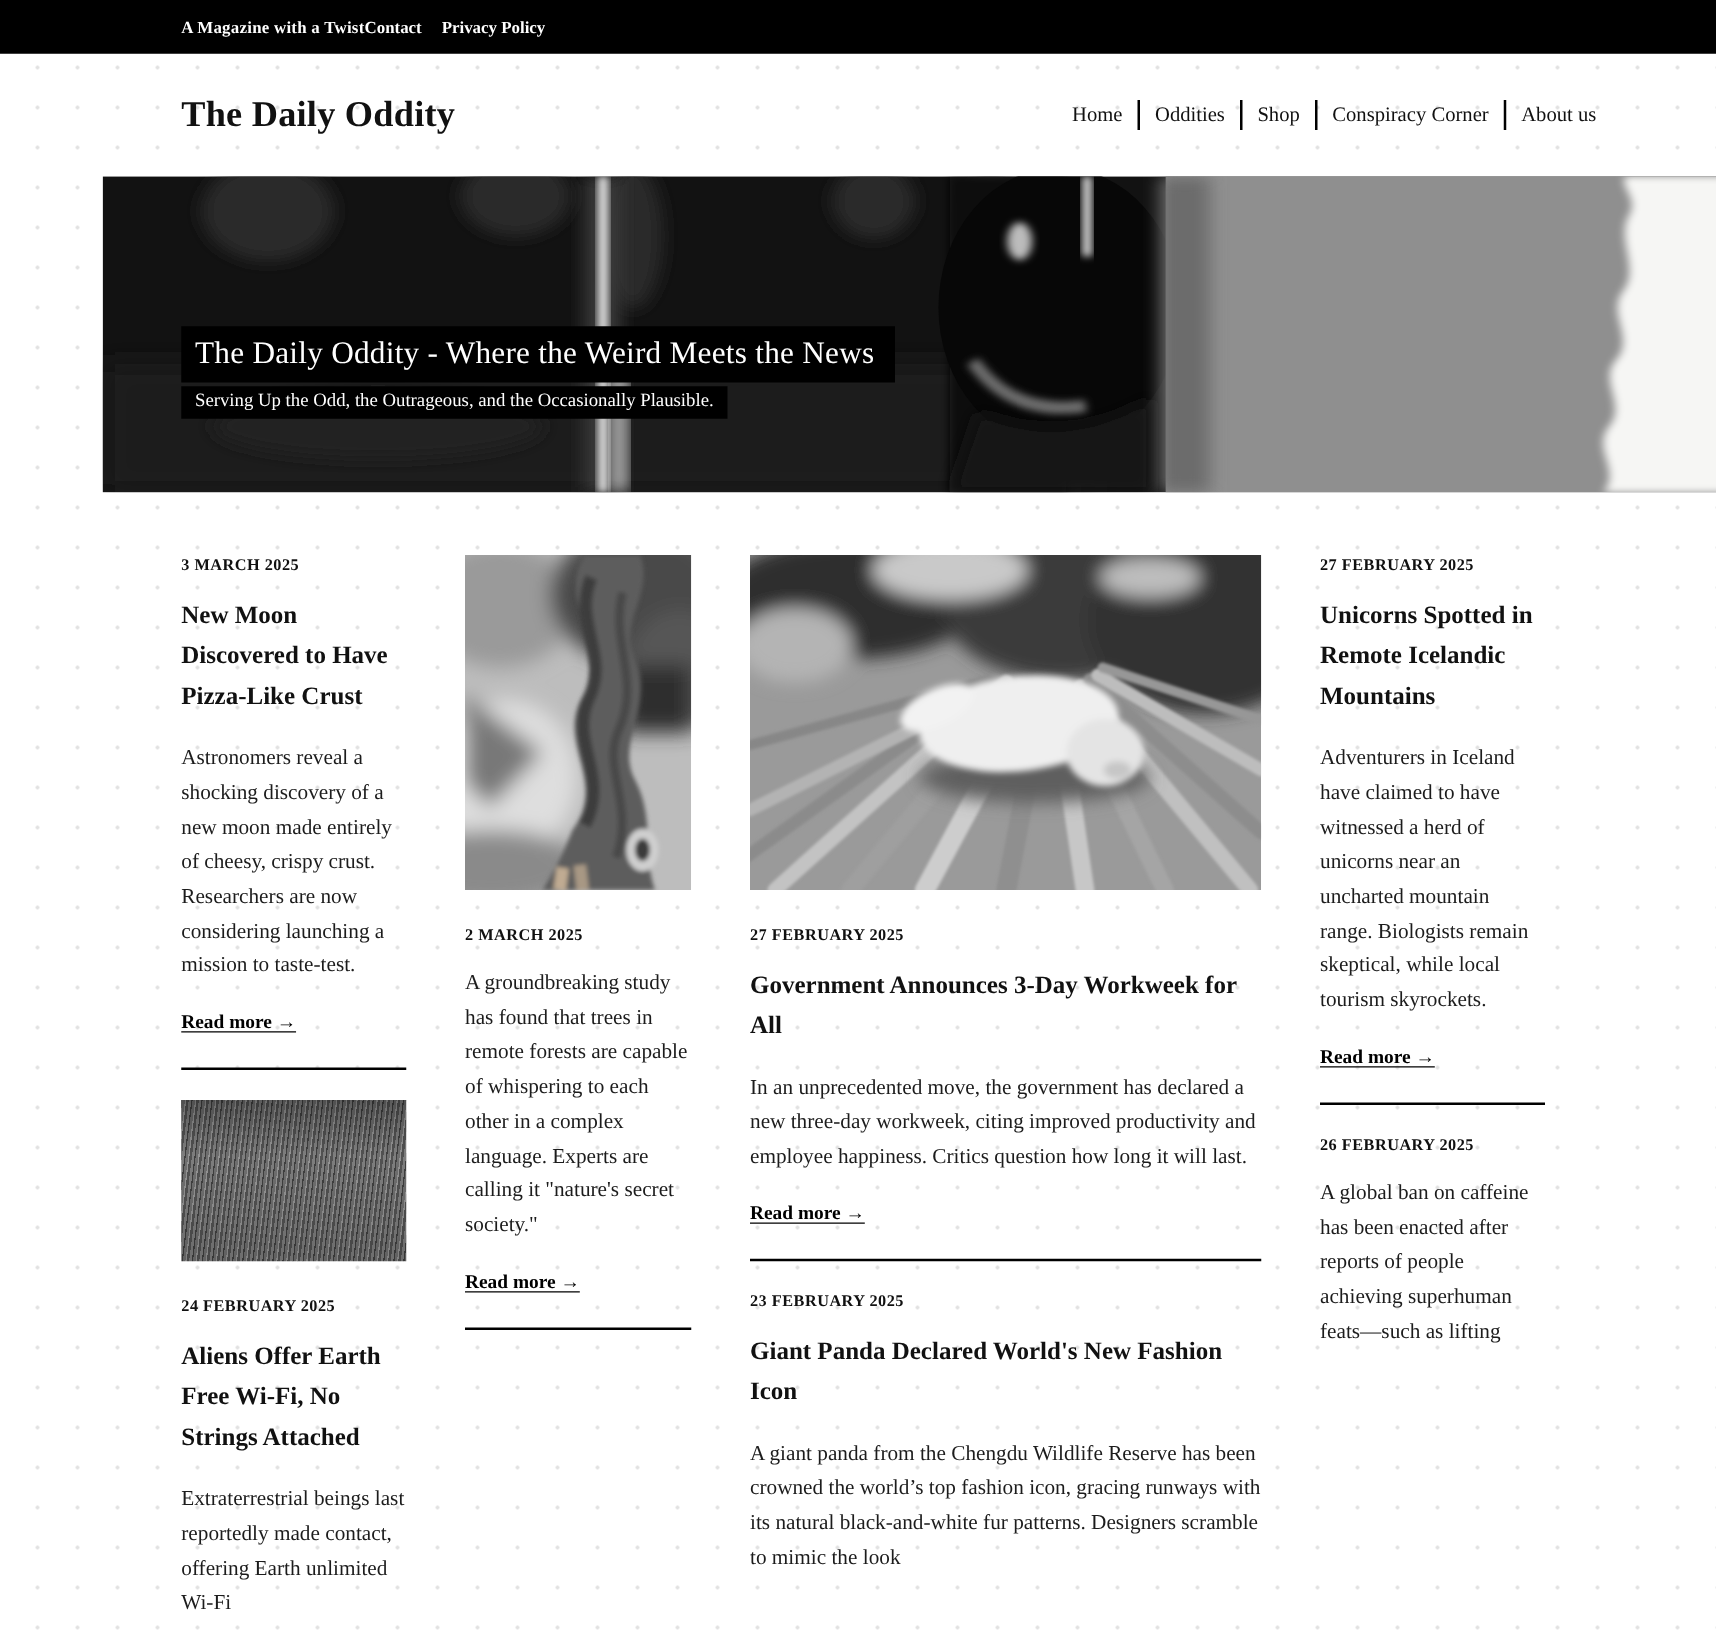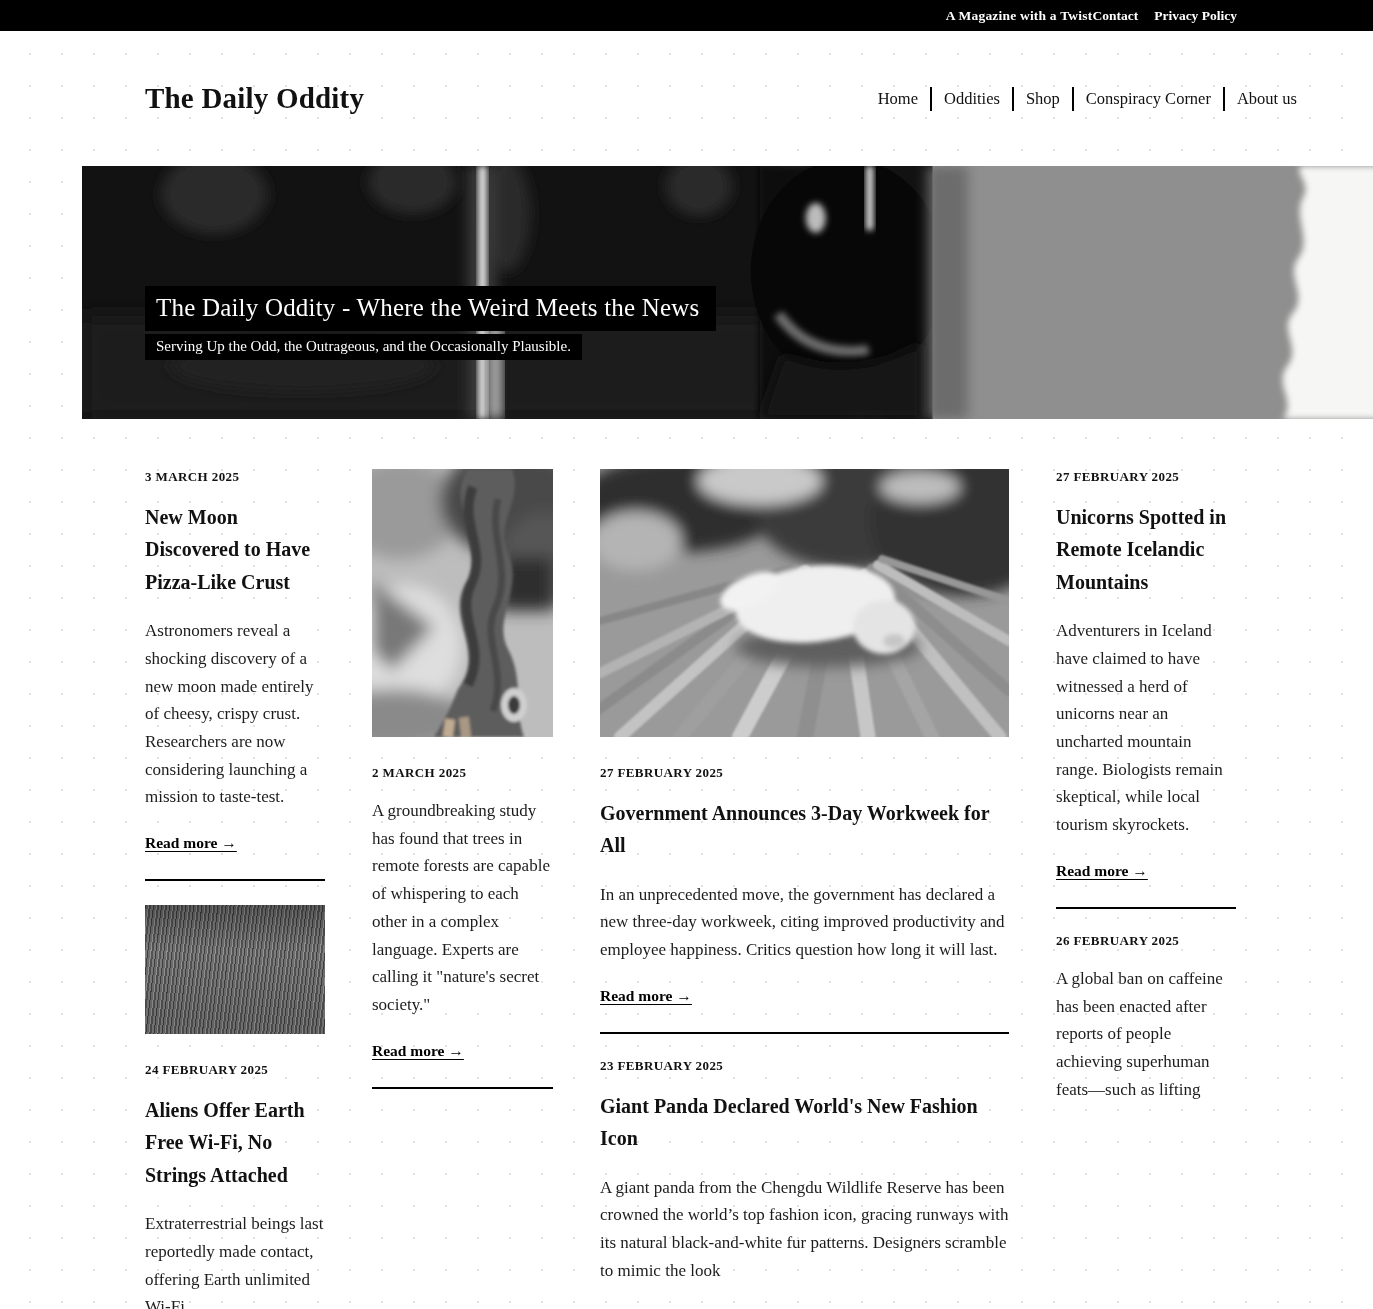--- a/index.html
+++ b/index.html
@@ -9,33 +9,33 @@
     background-color: #ffffff;
     background-image: radial-gradient(circle, #e2e2e2 1.3px, transparent 1.4px);
     background-size: 32px 32px;
     background-position: 14px 6px;
     font-family: "Liberation Serif", "DejaVu Serif", serif;
     color: #111111;
   }
 
   
   .topbar {
-    height: 31px; background: #000; color: #fff;
-    display: flex; align-items: center; justify-content: flex-end;
+    height: 43px; background: #000; color: #fff;
+    display: flex; align-items: center; justify-content: flex-start;
     padding: 0 136px 0 145px;
   }
   .topbar .tagline { font-size: 13.5px; font-weight: bold; letter-spacing: 0.2px; }
   .topbar-links { display: flex; gap: 16px; }
   .topbar-links a { color: #fff; text-decoration: none; font-size: 13.5px; font-weight: bold; cursor: pointer; }
 
   
   .site-header {
-    height: 135px;
+    height: 98px;
     display: flex; align-items: center; justify-content: space-between;
-    padding: 0 76px 0 145px;
+    padding: 0 96px 0 145px;
   }
   .site-title { font-size: 29px; font-weight: bold; margin: 0; letter-spacing: 0.2px; cursor: pointer; }
   .main-nav { display: flex; align-items: center; }
   .main-nav a { color: #111; text-decoration: none; font-size: 16.5px; cursor: pointer; }
   .main-nav .sep { width: 2px; height: 24px; background: #000; margin: 0 12px; }
 
   
   .hero {
     margin-left: 82px; width: 1343px; height: 253px;
     position: relative; overflow: hidden;

